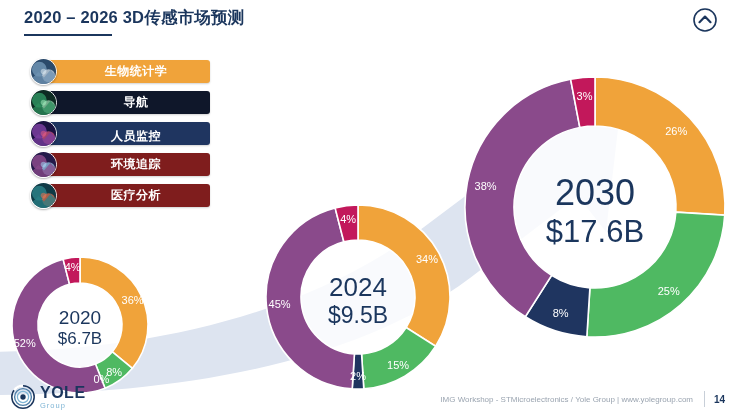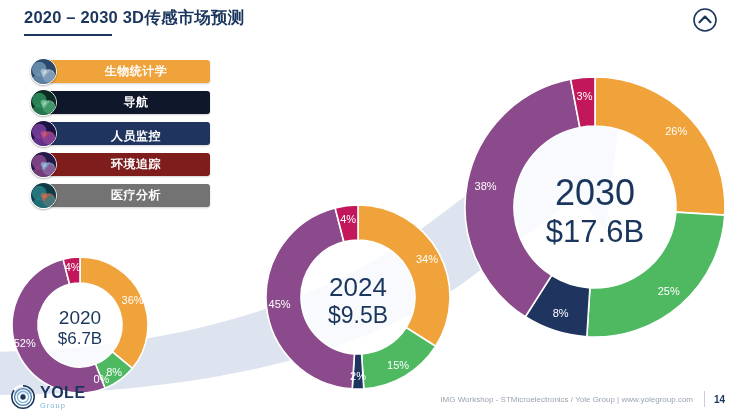--- a/index.html
+++ b/index.html
@@ -76,21 +76,21 @@
           <rect x="0" y="0" width="735" height="414"></rect>
         </clipPath>
     </defs>
     <g clip-path="url(#slideclip)">
       <path id="arrow-path" fill="#dde4f0" d="M -20,352 C 140,352 300,318 420,230 L 520,155 L 495,122 L 620,112 L 606,232 L 578,196 L 470,278
            C 345,372 150,395 -20,395 Z"></path>
     </g>
   </svg>
 
   <div id="title-block">
-    <div id="slide-title">2020 – 2030 3D传感市场预测</div>
+    <div id="slide-title">2020 – 2026 3D传感市场预测</div>
     <div id="title-rule"></div>
   </div>
 
   <div id="chevron-btn">
     <svg viewBox="0 0 28 28" width="28" height="28">
       <circle cx="14" cy="14" r="11" fill="none" stroke="#1b365d" stroke-width="1.6"></circle>
       <path d="M8.5 16.2 L14 10.6 L19.5 16.2" fill="none" stroke="#1b365d" stroke-width="2.2" stroke-linecap="round" stroke-linejoin="round"></path>
     </svg>
   </div>
 
@@ -145,21 +145,21 @@
     <svg viewBox="0 0 27 27" preserveAspectRatio="xMidYMid slice">
       <rect width="27" height="27" fill="#241a4a"></rect>
       <circle cx="9" cy="11" r="8" fill="#8a4a8b" opacity="0.85"></circle>
       <circle cx="19" cy="18" r="7" fill="#9fd2f0" opacity="0.7"></circle>
       <path d="M0 22 L8 14 L14 20 L21 12 L27 18 L27 27 L0 27 Z" fill="#8a4a8b" opacity="0.75"></path>
       <circle cx="13.5" cy="13.5" r="3" fill="#9fd2f0" opacity="0.55"></circle>
     </svg>
         </div>
       </div>
       <div class="legend-row">
-        <div class="legend-bar" style="background: #737373;">
+        <div class="legend-bar" style="background: #7f1d1d;">
           <span class="legend-label">医疗分析</span>
         </div>
         <div class="legend-photo">
     <svg viewBox="0 0 27 27" preserveAspectRatio="xMidYMid slice">
       <rect width="27" height="27" fill="#0f3a46"></rect>
       <circle cx="9" cy="11" r="8" fill="#2a7f86" opacity="0.85"></circle>
       <circle cx="19" cy="18" r="7" fill="#e8714f" opacity="0.7"></circle>
       <path d="M0 22 L8 14 L14 20 L21 12 L27 18 L27 27 L0 27 Z" fill="#2a7f86" opacity="0.75"></path>
       <circle cx="13.5" cy="13.5" r="3" fill="#e8714f" opacity="0.55"></circle>
     </svg>

